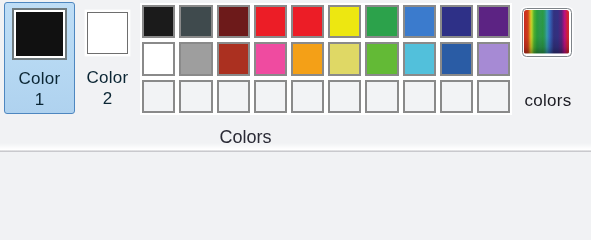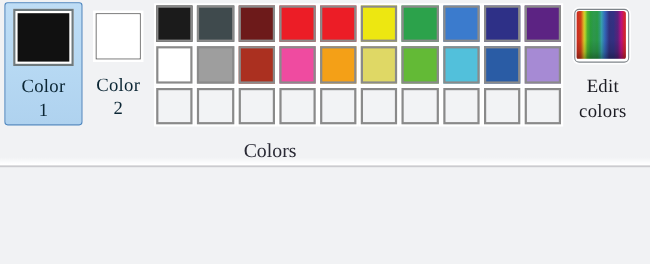--- a/index.html
+++ b/index.html
@@ -3,21 +3,21 @@
 <meta charset="utf-8">
 <style>
   html,body{margin:0;padding:0;}
   body{
     width:591px;height:152px;overflow:hidden;
     font-family:"Liberation Sans",sans-serif;
     background:linear-gradient(180deg,
         #F1F2F4 0px,#F1F2F4 143px,#F7F8F9 146px,#FCFCFD 148px,#FFFFFF 149.5px,
         #FFFFFF 150.2px,#D6D6D9 150.6px,#C8C8CC 151.2px,#CACACE 152px);
   }
-  .ribbon-group{position:relative;width:495px;height:152px;font-family:Liberation Serif, serif;}
+  .ribbon-group{position:relative;width:495px;height:152px;}
 
   
   .colorbtn{position:absolute;box-sizing:border-box;text-align:center;}
   .colorbtn.selected{
     background:linear-gradient(180deg,#BEDDF6 0%,#B7D9F3 50%,#AFD2EF 100%);
     border:1px solid #4E87C0;border-radius:3px;
   }
   .swatch-outer{position:absolute;box-sizing:border-box;background:#FFFFFF;border:2.2px solid #6F7A7E;}
   .swatch-inner{position:absolute;box-sizing:border-box;}
   .btn-label{position:absolute;left:0;right:0;text-align:center;color:#0B2634;font-size:17px;line-height:21px;letter-spacing:0.25px;}
@@ -120,18 +120,17 @@
             <stop offset="0" stop-color="#000" stop-opacity="0"></stop>
             <stop offset="0.62" stop-color="#000" stop-opacity="0.03"></stop>
             <stop offset="0.85" stop-color="#000" stop-opacity="0.15"></stop>
             <stop offset="1" stop-color="#000" stop-opacity="0.34"></stop>
           </linearGradient>
         </defs>
         <rect width="46" height="44" fill="url(#hue)"></rect>
         <rect width="46" height="44" fill="url(#dark)"></rect>
       </svg>
     </div>
-    <div class="ec-label" style="top:66px;">Edit</div>
     <div class="ec-label" style="top:88px;">colors</div>
   </div>
 
   <div class="group-label" style="top:126.5px;left:-4px;right:0;">Colors</div>
 </div>
 
 </body></html>

